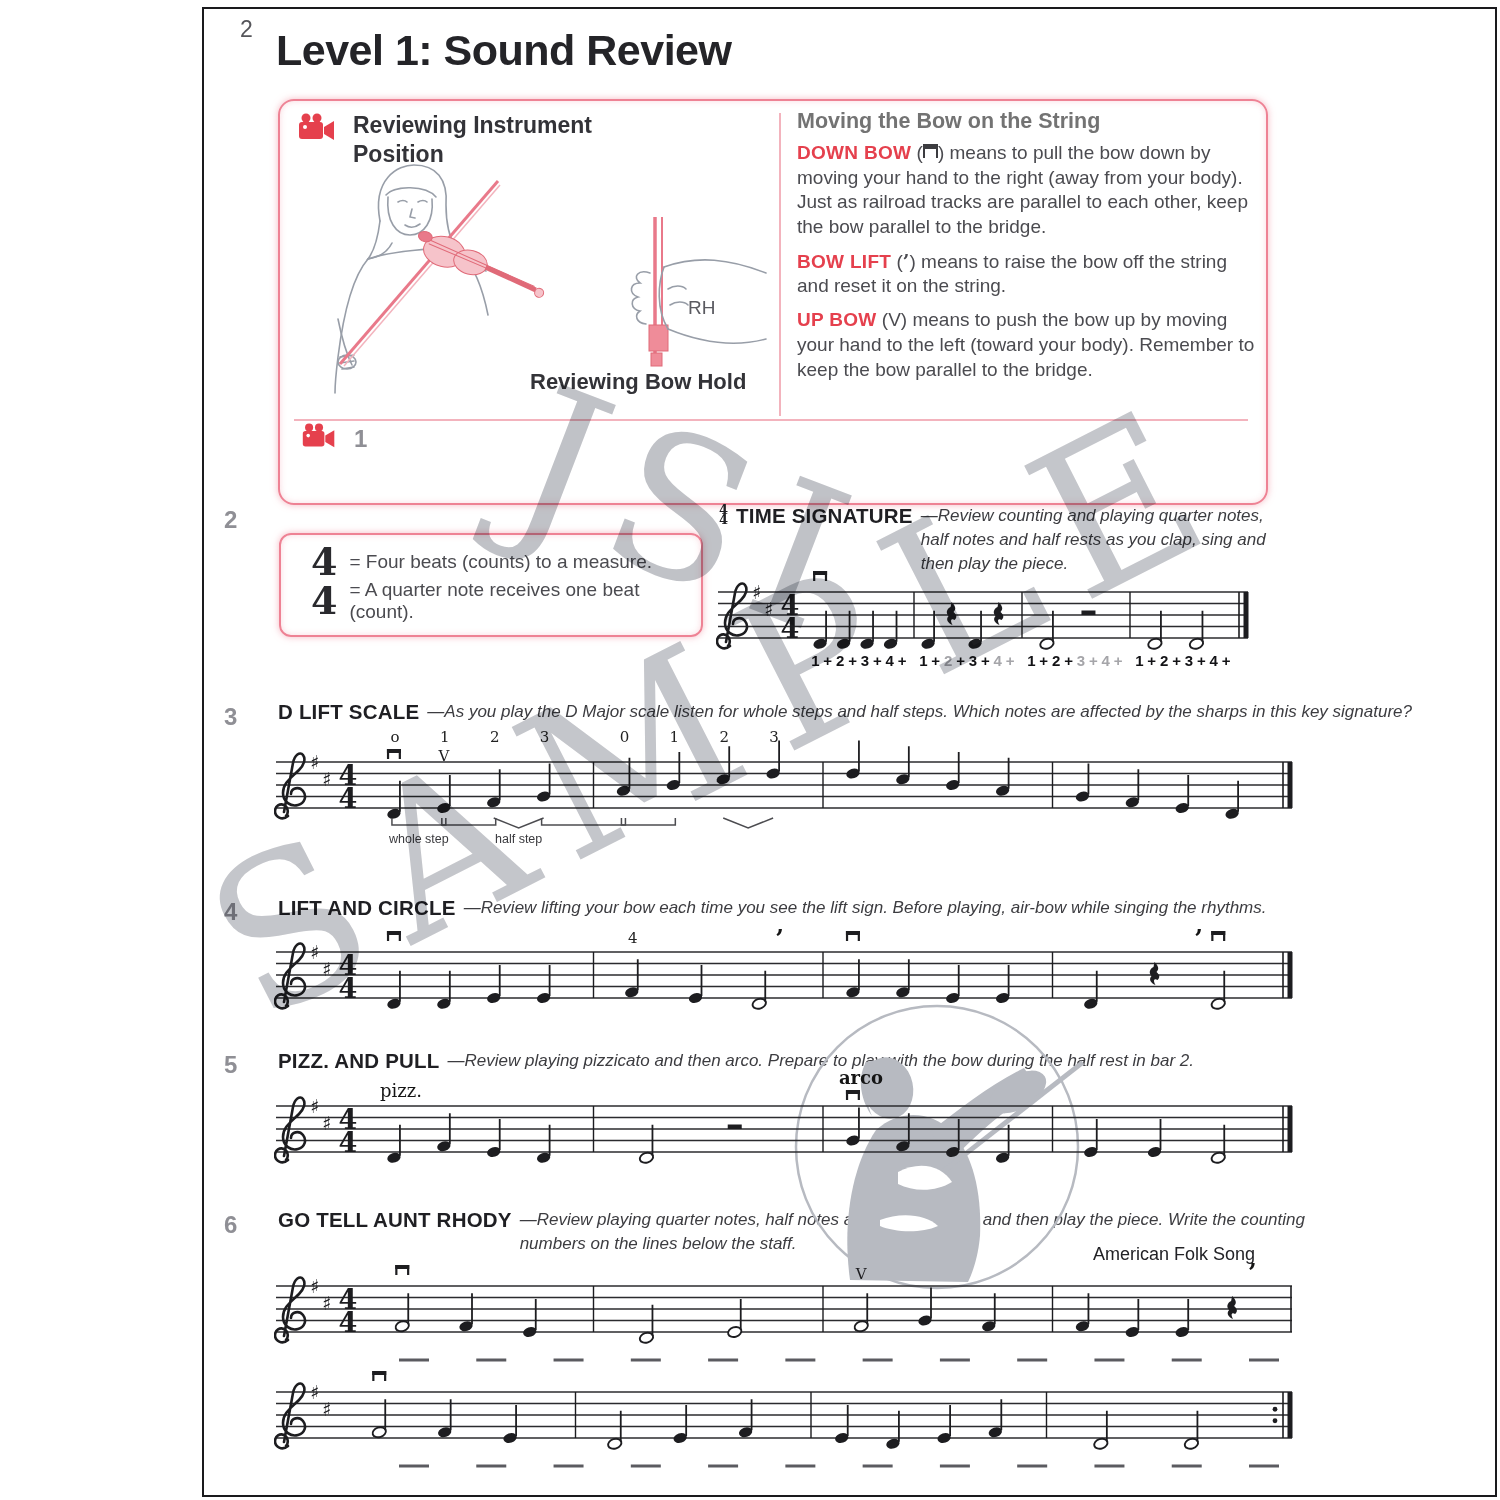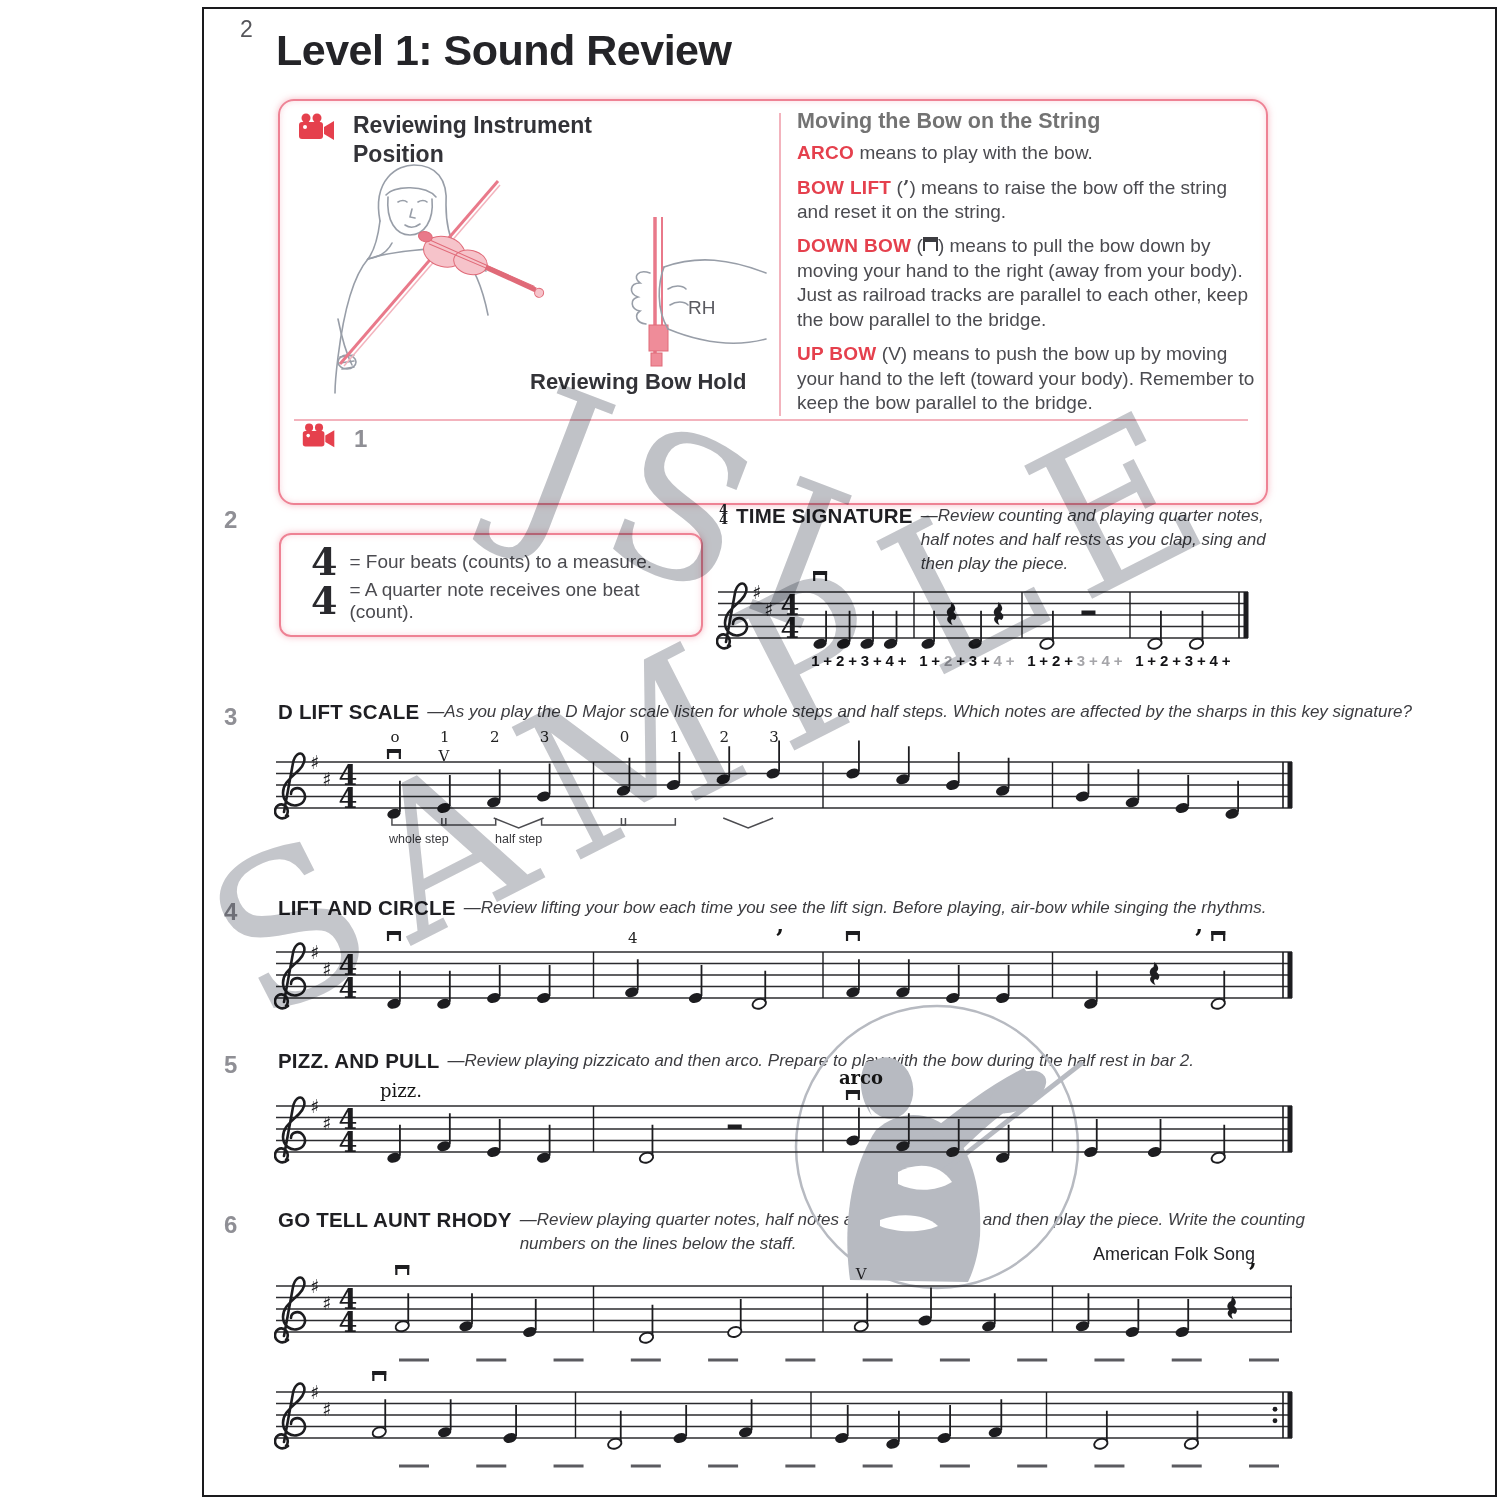--- a/index.html
+++ b/index.html
@@ -114,23 +114,22 @@
       <path d="M66,54 C60,70 58,96 70,116"></path>
       <path d="M70,76 C76,72 84,72 88,76 M72,92 C78,88 86,88 90,92"></path>
     </g>
   </svg>
   <div class="abs rh">RH</div>
   <div class="abs ib-caption">Reviewing Bow Hold</div>
 
   <div class="abs ib-right">
     <div class="mb-heading">Moving the Bow on the String</div>
     <div id="terms">
-        <p class="term-p"><span class="term-red">ARCO</span> means to play with the bow.</p>
+        <p class="term-p"><span class="term-red">DOWN BOW</span><span> (<span class="dbs"></span>)</span> means to pull the bow down by moving your hand to the right (away from your body). Just as railroad tracks are parallel to each other, keep the bow parallel to the bridge.</p>
         <p class="term-p"><span class="term-red">BOW LIFT</span><span> (<span class="liftc">’</span>)</span> means to raise the bow off the string and reset it on the string.</p>
-        <p class="term-p"><span class="term-red">DOWN BOW</span><span> (<span class="dbs"></span>)</span> means to pull the bow down by moving your hand to the right (away from your body). Just as railroad tracks are parallel to each other, keep the bow parallel to the bridge.</p>
         <p class="term-p"><span class="term-red">UP BOW</span><span> (V)</span> means to push the bow up by moving your hand to the left (toward your body). Remember to keep the bow parallel to the bridge.</p>
       </div>
   </div>
 
   <svg class="abs" style="left:21px;top:322px" width="36" height="27" viewBox="0 0 40 30">
     <circle cx="9" cy="5" r="4.5" fill="#e5404d"></circle>
       <circle cx="20" cy="5" r="4.5" fill="#e5404d"></circle>
     <rect x="2" y="9" rx="3" width="24" height="17" fill="#e5404d"></rect>
     <path d="M27,14 L37,8 L37,27 L27,21 Z" fill="#e5404d"></path>
     <circle cx="8" cy="14" r="2" fill="#fff"></circle>

